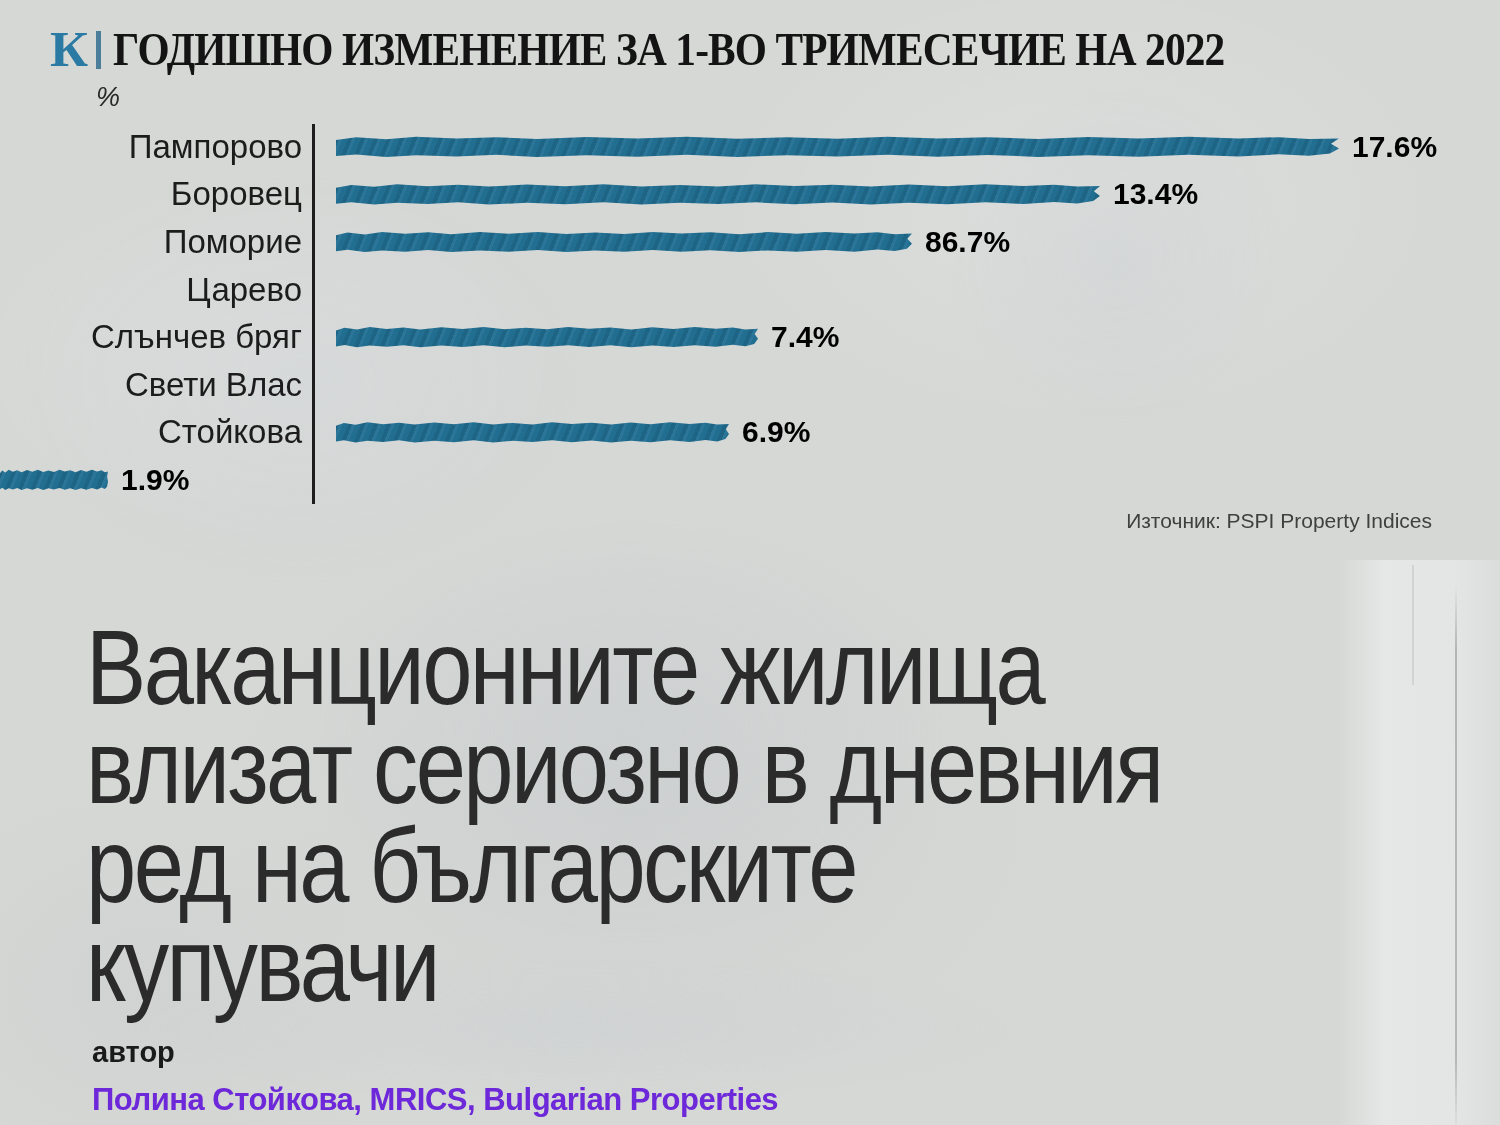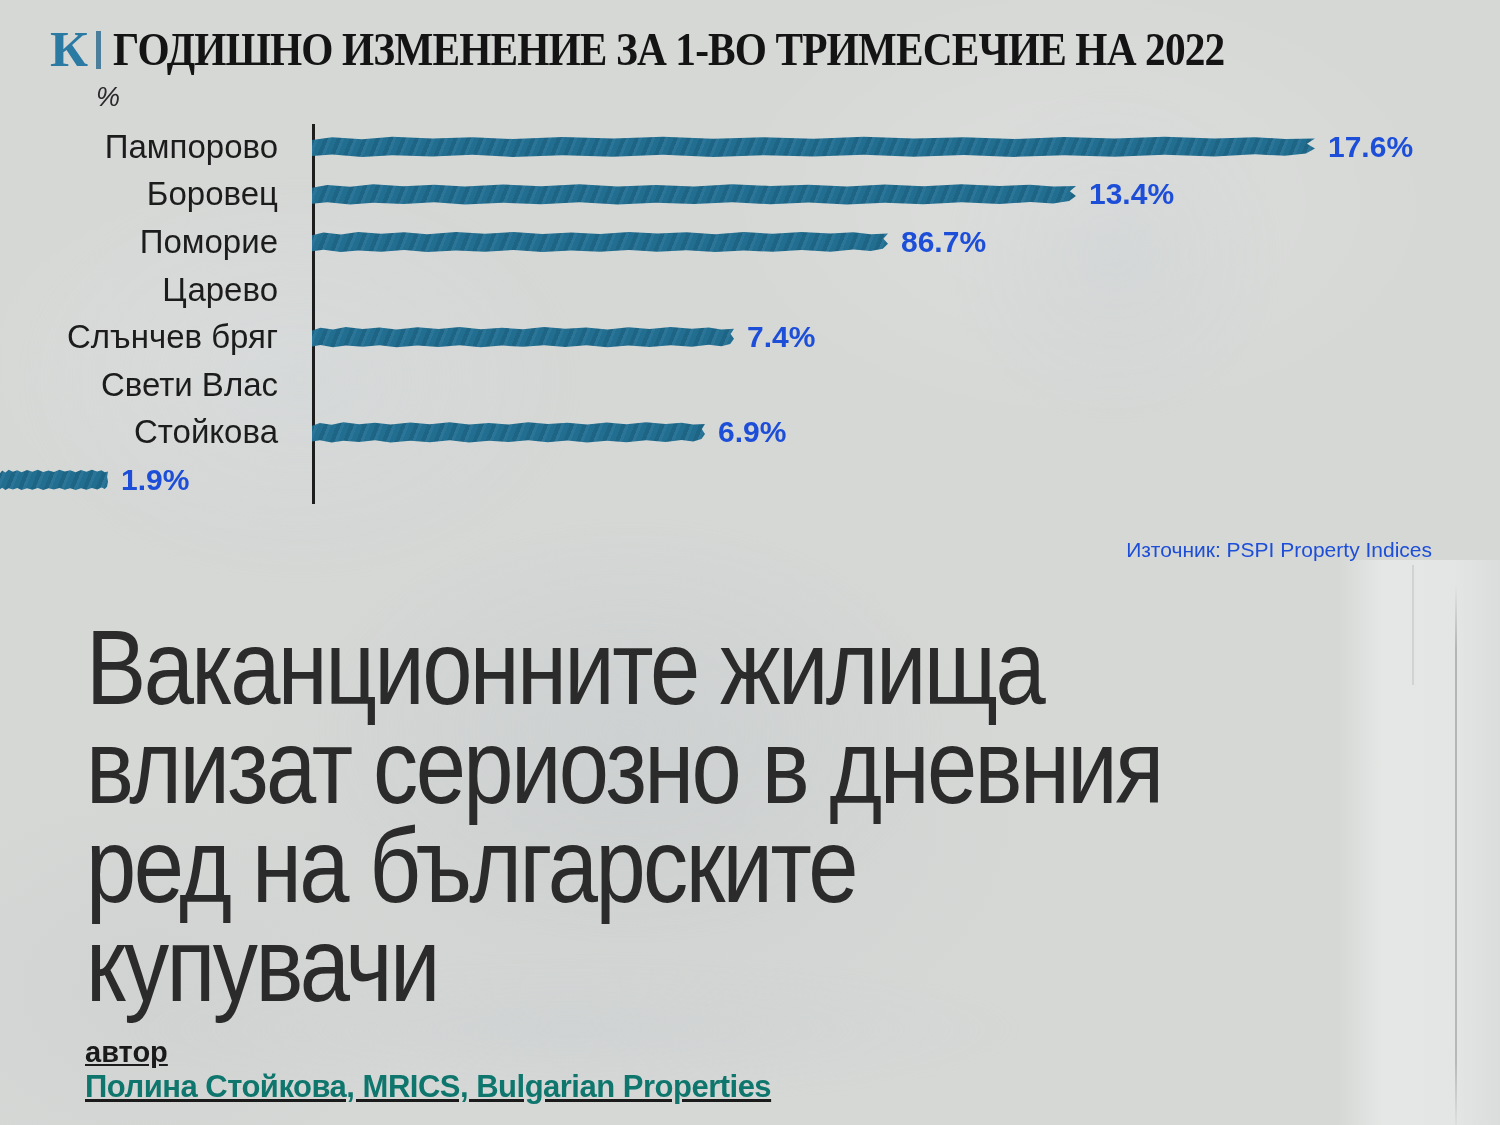--- a/index.html
+++ b/index.html
@@ -57,57 +57,57 @@
   }
 
   .pct-label{position:absolute;left:96px;top:82px;font-size:27px;font-style:italic;color:#2a2a2a;}
 
   
   .chart{position:absolute;left:0;top:123px;width:1450px;}
   .axis-line{position:absolute;left:312px;top:1px;width:3px;height:380px;background:#1d1d1d;}
   .row{display:flex;align-items:center;height:47.6px;}
   .cat{
     width:278px;margin-right:34px;text-align:right;
-    font-size:33px;color:#1c1c1c;letter-spacing:0px;white-space:nowrap;
+    font-size:33px;color:#1c1c1c;letter-spacing:0px;white-space:nowrap;padding-left:24px;
   }
   .bar-area{position:relative;flex:1;display:flex;align-items:center;height:100%;}
   .bar{
     height:21px;
     background:repeating-linear-gradient(112deg,
       #1e6585 0px, #1e6585 4px,
       #2b7599 4px, #2b7599 7px,
       #226e90 7px, #226e90 12px);
     clip-path:polygon(
       0% 18%, 2% 5%, 5% 14%, 8% 2%, 12% 11%, 16% 4%, 20% 13%, 25% 3%, 30% 11%,
       35% 2%, 40% 12%, 45% 5%, 50% 12%, 55% 2%, 60% 10%, 65% 4%, 70% 13%, 75% 3%,
       80% 11%, 85% 2%, 90% 10%, 94% 4%, 97% 13%, 100% 10%, 99.2% 35%, 100% 58%,
       99.1% 82%, 97% 93%, 94% 86%, 90% 96%, 85% 88%, 80% 97%, 75% 90%, 70% 98%,
       65% 89%, 60% 97%, 55% 88%, 50% 96%, 45% 90%, 40% 98%, 35% 88%, 30% 97%,
       25% 90%, 20% 98%, 16% 88%, 12% 96%, 8% 90%, 5% 98%, 2% 87%, 0% 94%);
   }
-  .val{margin-left:13px;font-size:30px;font-weight:700;color:#1d4ed8;white-space:nowrap;}
+  .val{margin-left:13px;font-size:30px;font-weight:700;color:#000000;white-space:nowrap;}
 
   .source{
-    position:absolute;top:538px;right:68px;
-    font-size:21px;color:#1d4ed8;letter-spacing:0px;
+    position:absolute;top:509px;right:68px;
+    font-size:21px;color:#404040;letter-spacing:0px;
   }
 
   
   .headline{
     position:absolute;left:86px;top:618px;
     font-size:105px;line-height:99px;font-weight:400;
     color:#2b2b2b;letter-spacing:-3px;white-space:nowrap;
     transform:scaleX(0.86);transform-origin:left top;
   }
   .headline span{display:block;}
 
   
-  .author-block{position:absolute;left:85px;top:1036px;text-decoration:underline;}
+  .author-block{position:absolute;left:92px;top:1036px;}
   .author-label{font-size:29px;font-weight:700;color:#1a1a1a;}
-  .author-name{font-size:31px;font-weight:700;color:#0f766e;letter-spacing:-0.5px;}
+  .author-name{font-size:31px;font-weight:700;color:#6d28d9;margin-top:13px;letter-spacing:-0.5px;}
 </style>
 </head>
 <body>
 
 <div class="page">
 
   <div class="paper-texture"></div>
 
   <div class="ghost-blob" style="left:20px;top:180px;width:560px;height:400px;"></div>
   <div class="ghost-blob" style="left:950px;top:90px;width:330px;height:330px;"></div>

